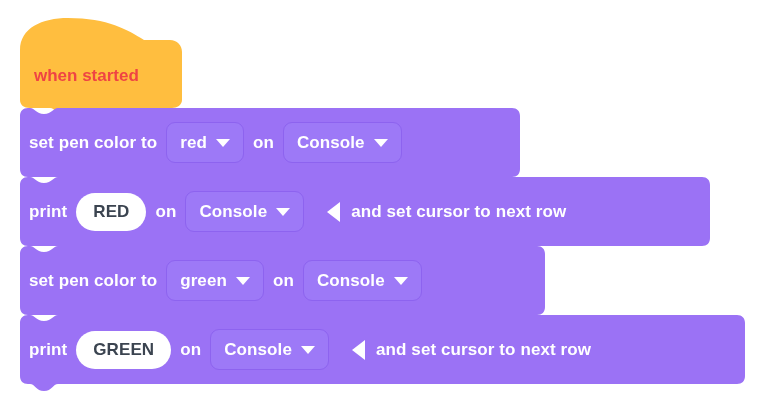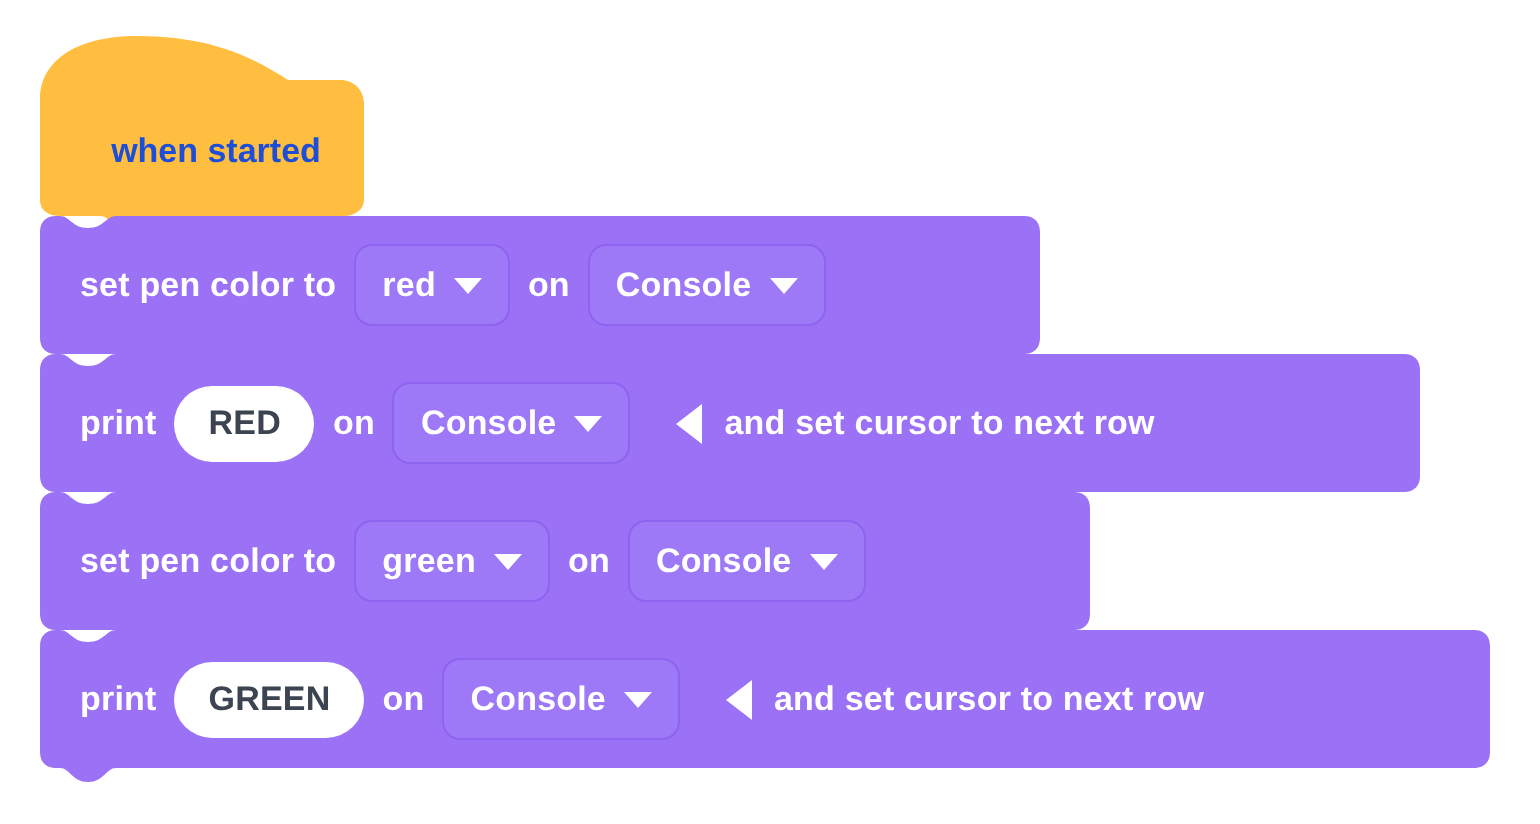--- a/index.html
+++ b/index.html
@@ -15,21 +15,21 @@
   
   .stack{position:absolute;left:20px;top:18px;}
 
   
   .blk{
     position:relative;
     height:69px;
     display:flex;
     align-items:center;
     box-sizing:border-box;
-    padding-left:20px;
+    padding-left:9px;
     color:#ffffff;
     font-size:17px;
     font-weight:bold;
     letter-spacing:0.1px;
   }
   .blk > *{position:relative;z-index:2;}
 
   
   .shape{
     position:absolute;
@@ -38,21 +38,21 @@
     pointer-events:none;
   }
 
   
   .hat{
     position:relative;
     width:162px;height:90px;
     display:flex;align-items:flex-end;
     box-sizing:border-box;
     padding:0 0 22px 14px;
-    color:#1d4ed8;font-size:17px;font-weight:bold;justify-content:center;
+    color:#ef4444;font-size:17px;font-weight:bold;
   }
   .hat > span{position:relative;z-index:2;}
 
   
   .lbl{white-space:nowrap;}
 
   
   .dd{
     display:inline-flex;
     align-items:center;

